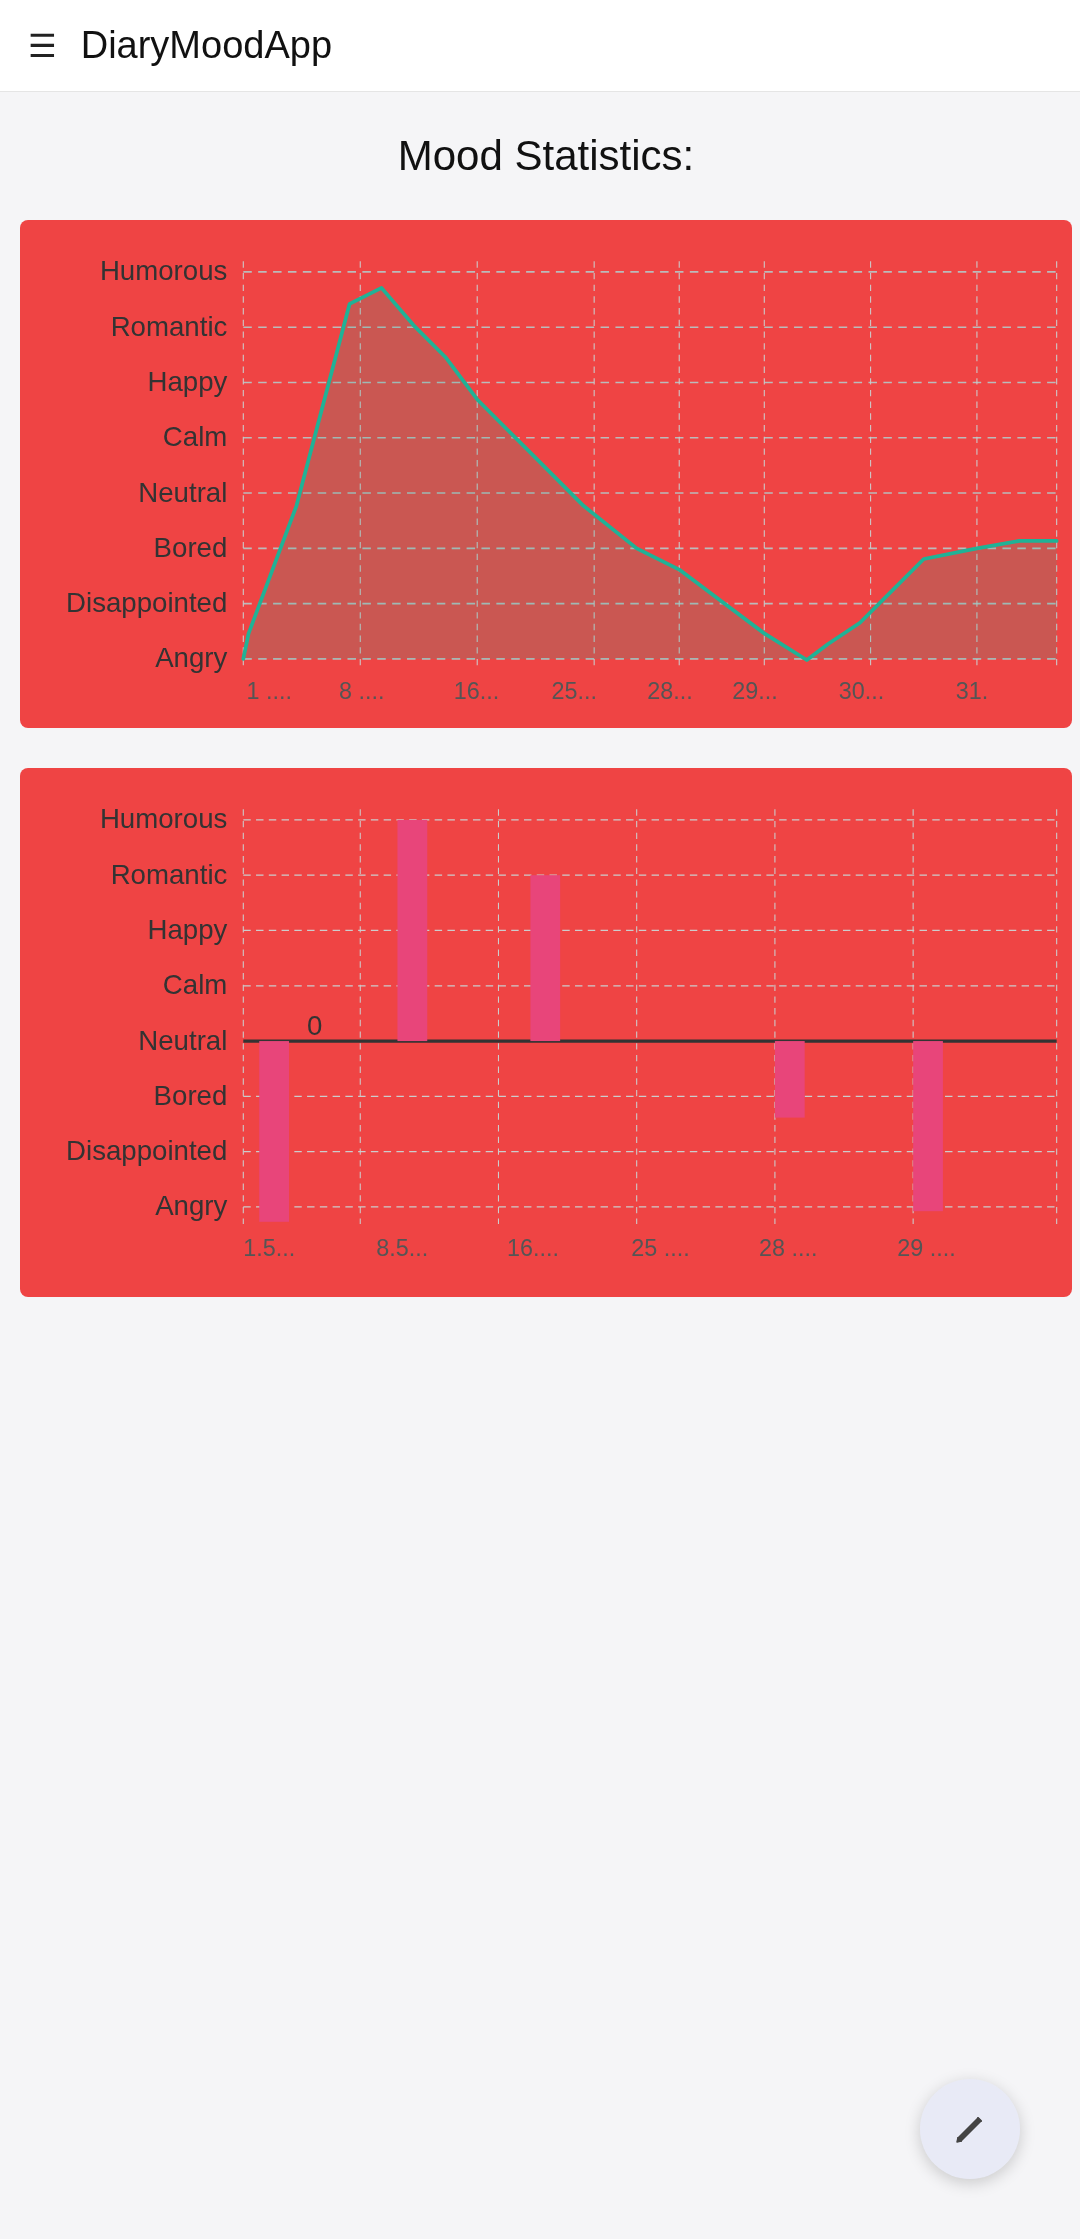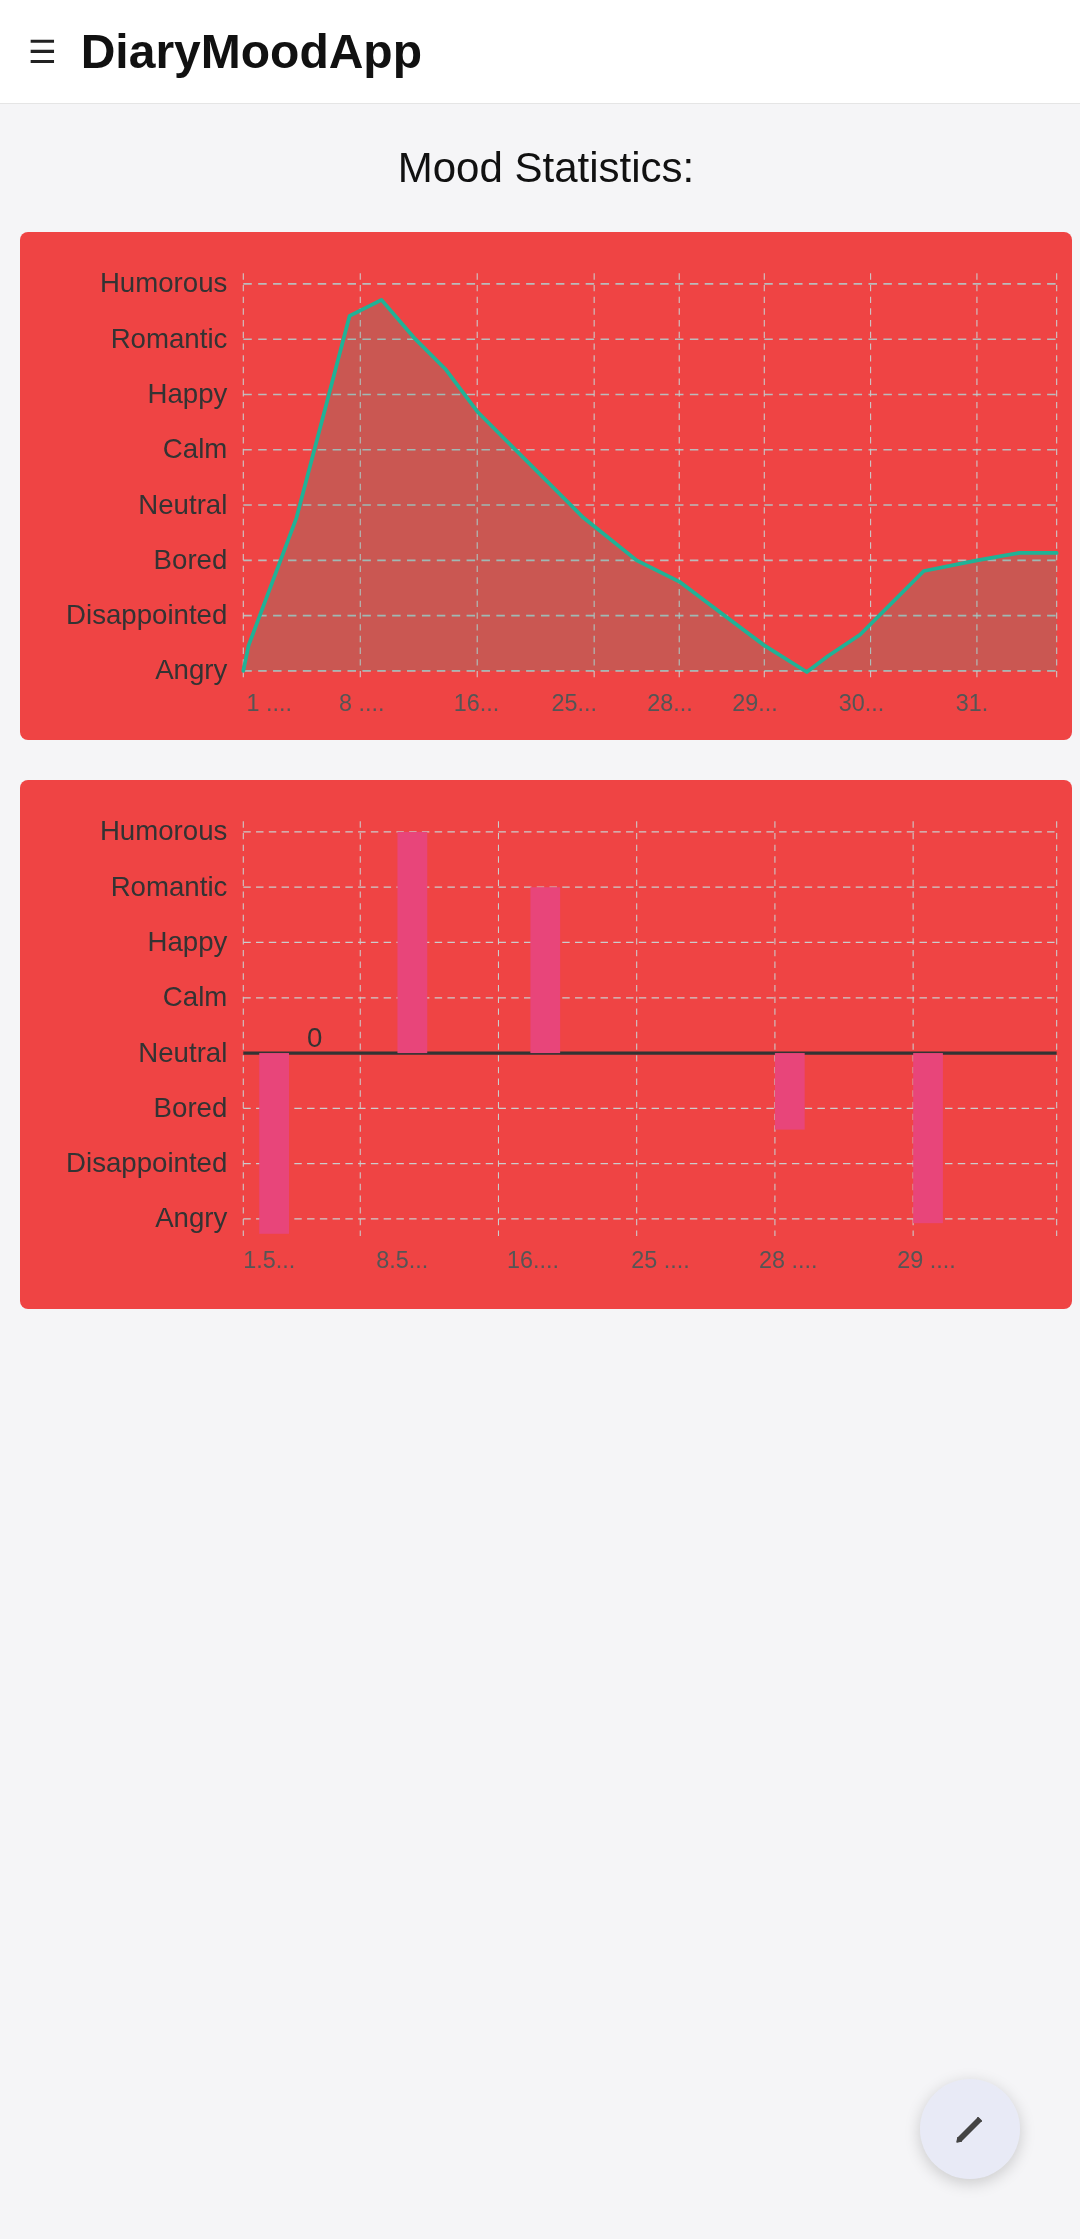--- a/index.html
+++ b/index.html
@@ -21,22 +21,22 @@
       background: #fff;
       border-bottom: 1px solid #e5e5e5;
     }
     .hamburger-icon {
       font-size: 32px;
       margin-right: 24px;
       color: #222;
       cursor: pointer;
     }
     .app-title {
-      font-size: 48px;
-      font-weight: 700;
+      font-size: 38px;
+      font-weight: 400;
       color: #111;
       text-align: center;
     }
 
     
     .page-content {
       padding: 40px 8px 40px 20px;
     }
     .page-title {
       text-align: center;

